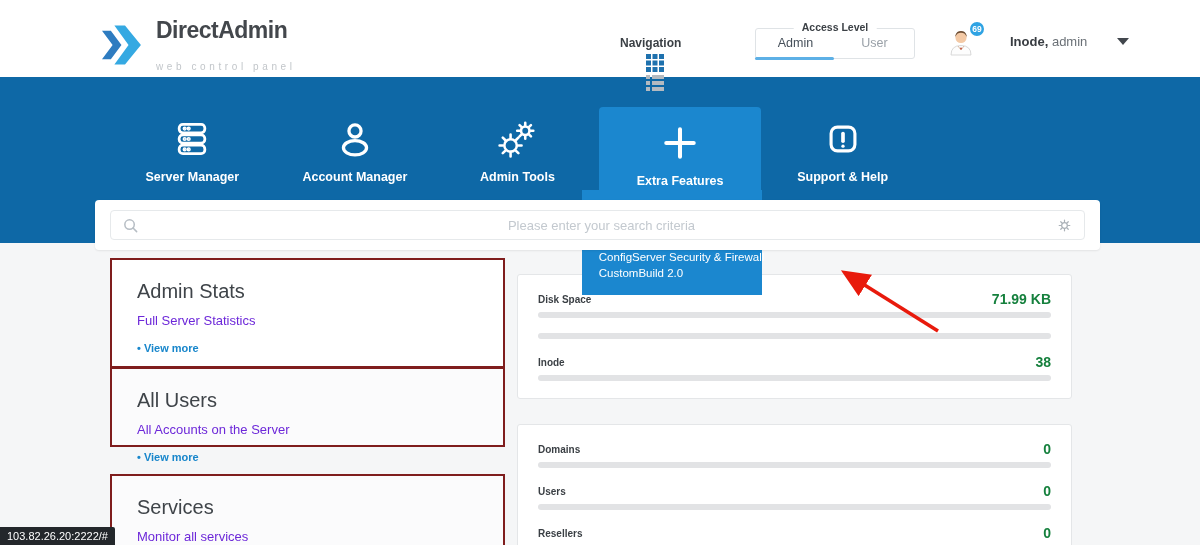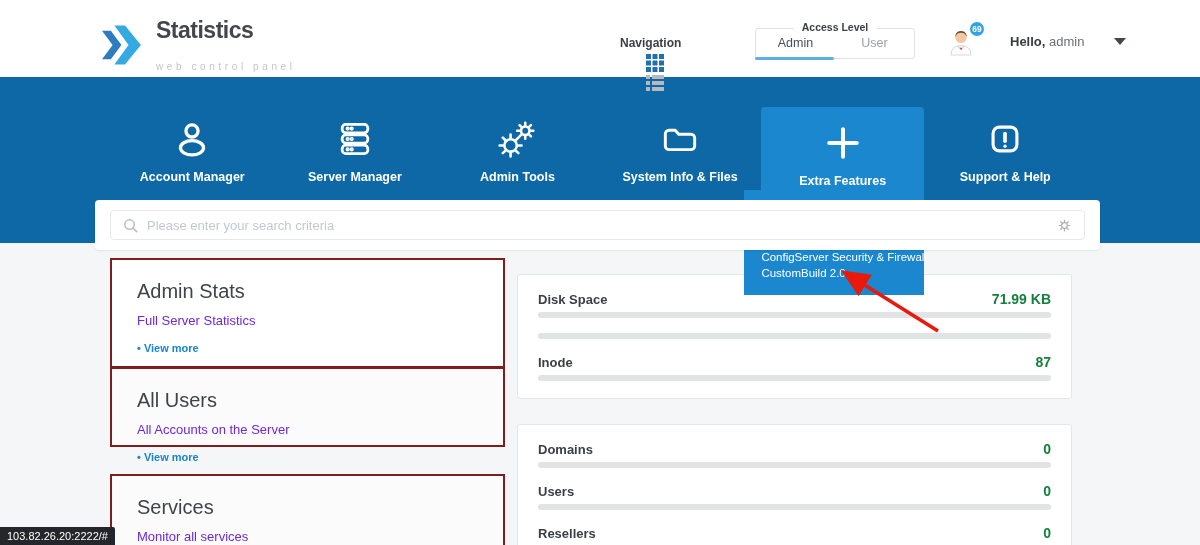--- a/index.html
+++ b/index.html
@@ -39,92 +39,84 @@
   .nav-icon { display:block; margin:40px auto 6px; width:44px; height:44px; }
   .nav-label { font-size:12.5px; font-weight:bold; color:#fff; white-space:nowrap; }
   .feat-tile { position:absolute; left:0; top:30px; width:100%; height:136px; background:#1b87cf; border-radius:4px 4px 0 0; }
   .feat-tile .nav-icon { margin-top:14px; }
   .dropdown { position:absolute; left:-17px; top:113px; width:180px; height:105px; background:#1b87cf; z-index:50; text-align:left; padding:11px 0 0 17px; }
   .dd-item { display:block; font-size:11.5px; color:#ffffff; line-height:16px; text-decoration:none; white-space:nowrap; cursor:pointer; }
 
   
   .search-card { position:absolute; left:95px; top:200px; width:1005px; height:50px; background:#fff; border-radius:4px; box-shadow:0 1px 2px rgba(0,0,0,0.08); z-index:10; }
   .search-input-wrap { position:absolute; left:15px; top:10px; width:975px; height:30px; border:1px solid #e6e9eb; border-radius:4px; display:flex; align-items:center; }
-  .search-input { flex:1; border:none; outline:none; font-size:13px; color:#555; font-family:"Liberation Sans",sans-serif; background:transparent; }
+  .search-input { flex:1; border:none; outline:none; font-size:13px; color:#555; font-family:"Liberation Sans",sans-serif; background:transparent;text-align:center; }
   .search-input::placeholder { color:#c3c9cf; }
   .search-mag { margin:0 8px 0 11px; width:17px; height:17px; }
   .search-gear { margin-right:11px; width:17px; height:17px; cursor:pointer; }
 
   
   .side-card { position:absolute; left:110px; width:395px; background:#fff; border:2px solid #7f1d1d; padding:20px 25px; }
   .side-card.alt { background:#fbfbfc; }
   .side-title { font-size:20px; font-weight:400; color:#3f4449; }
   .side-sub { font-size:13px; color:#6d28d9; margin-top:10px; }
   .view-more { display:inline-block; font-size:11px; font-weight:bold; color:#1886cb; margin-top:14px; text-decoration:none; cursor:pointer; }
 
   
   .stat-card { position:absolute; left:517px; width:555px; background:#fff; border:1px solid #e4e6e8; border-radius:3px; padding:16px 20px 2px; }
   .stat-row { margin-bottom:15px; }
   .stat-head { display:flex; justify-content:space-between; align-items:center; }
-  .stat-label { font-size:13px; font-weight:bold; color:#3a3f44; }
+  .stat-label { font-size:10px; font-weight:bold; color:#3a3f44; }
   .stat-value { font-size:14px; font-weight:bold; color:#15803d; }
   .stat-bar { margin-top:5px; height:6px; background:#e2e3e5; border-radius:3px; }
 
   
   .arrow-svg { position:absolute; left:820px; top:258px; z-index:60; pointer-events:none; }
   .status-bar { position:absolute; left:0; top:527px; height:18px; background:#23272b; color:#fff; font-size:11px; line-height:18px; padding:0 7px; border-top-right-radius:2px; z-index:70; white-space:nowrap; }
 </style>
 </head>
 <body>
 
 <div class="band">
   <div class="band-row">
-    <div class="nav-col">
-      <span class="nav-icon">
-        <svg viewBox="0 0 24 24" fill="none" stroke="#fff" stroke-width="1.8">
-            <circle cx="12" cy="7.6" r="3.3"></circle>
-            <ellipse cx="12" cy="16.8" rx="6.3" ry="3.9"></ellipse>
-          </svg>
-      </span>
-      <span class="nav-label">Account Manager</span>
-    </div>
     <div class="nav-col">
       <span class="nav-icon">
         <svg viewBox="0 0 24 24" fill="none" stroke="#fff" stroke-width="1.5">
           <rect x="5" y="4" width="14" height="4.6" rx="2"></rect>
             <rect x="5" y="9.7" width="14" height="4.6" rx="2"></rect>
             <rect x="5" y="15.4" width="14" height="4.6" rx="2"></rect>
           <circle cx="8" cy="6.3" r="0.4" fill="#fff"></circle>
             <circle cx="10.2" cy="6.3" r="0.4" fill="#fff"></circle>
           <circle cx="8" cy="12" r="0.4" fill="#fff"></circle>
             <circle cx="10.2" cy="12" r="0.4" fill="#fff"></circle>
           <circle cx="8" cy="17.7" r="0.4" fill="#fff"></circle>
             <circle cx="10.2" cy="17.7" r="0.4" fill="#fff"></circle>
         </svg>
       </span>
       <span class="nav-label">Server Manager</span>
     </div>
     <div class="nav-col">
       <span class="nav-icon">
+        <svg viewBox="0 0 24 24" fill="none" stroke="#fff" stroke-width="1.8">
+            <circle cx="12" cy="7.6" r="3.3"></circle>
+            <ellipse cx="12" cy="16.8" rx="6.3" ry="3.9"></ellipse>
+          </svg>
+      </span>
+      <span class="nav-label">Account Manager</span>
+    </div>
+    <div class="nav-col">
+      <span class="nav-icon">
         <svg viewBox="0 0 24 24" fill="none" stroke="#fff" stroke-width="1.4" stroke-linecap="round">
           <circle cx="8.5" cy="15.5" r="3.4"></circle>
           <path d="M12.7 15.5 L14.5 15.5 M11.47 12.53 L12.74 11.26 M8.5 11.3 L8.5 9.5 M5.53 12.53 L4.26 11.26 M4.3 15.5 L2.5 15.5 M5.53 18.47 L4.26 19.74 M8.5 19.7 L8.5 21.5 M11.47 18.47 L12.74 19.74"></path>
           <circle cx="16.5" cy="7.5" r="2.3"></circle>
           <path d="M19.5 7.5 L20.9 7.5 M18.62 5.38 L19.61 4.39 M16.5 4.5 L16.5 3.1 M14.38 5.38 L13.39 4.39 M13.5 7.5 L12.1 7.5 M14.38 9.62 L13.39 10.61 M16.5 10.5 L16.5 11.9 M18.62 9.62 L19.61 10.61"></path>
         </svg>
       </span>
       <span class="nav-label">Admin Tools</span>
-    </div>
-    <div class="nav-col">
-      <span class="nav-icon">
-        <svg viewBox="0 0 24 24" fill="none" stroke="#fff" stroke-width="1.6" stroke-linejoin="round">
-          <path d="M4 9.2 C4 8.1 4.9 7.2 6 7.2 H9.4 L11.3 9.4 H18 C19.1 9.4 20 10.3 20 11.4 V15.8 C20 16.9 19.1 17.8 18 17.8 H6 C4.9 17.8 4 16.9 4 15.8 Z"></path>
-        </svg>
-      </span>
-      <span class="nav-label">System Info &amp; Files</span>
     </div>
     <div class="nav-col">
       <div class="feat-tile">
         <span class="nav-icon">
           <svg viewBox="0 0 24 24" fill="none" stroke="#fff" stroke-width="2.2" stroke-linecap="round">
               <path d="M12 4.5 V19.5 M4.5 12 H19.5"></path>
             </svg>
         </span>
         <span class="nav-label">Extra Features</span>
       </div>
@@ -149,21 +141,21 @@
   </div>
 </div>
 
 <div class="header">
   <div class="logo">
     <svg width="46" height="40" viewBox="0 0 52 44">
       <path d="M0 6 L10 6 L22 22 L10 38 L0 38 L12 22 Z" fill="#2e7cc0"></path>
       <path d="M14 0 L26 0 L44 22 L26 44 L14 44 L30 22 Z" fill="#35a9e2"></path>
     </svg>
     <span class="logo-text">
-      <div class="logo-title">Statistics</div>
+      <div class="logo-title">DirectAdmin</div>
       <div class="logo-sub">web control panel</div>
     </span>
   </div>
 
   <div class="nav-toggle">
     <span class="nav-toggle-label">Navigation</span>
     <span class="icon-btn">
       <svg viewBox="0 0 20 20">
           <g fill="#1e71ae">
         <rect x="1" y="1" width="5" height="5"></rect>
@@ -209,21 +201,21 @@
     <span class="avatar-wrap">
       <svg width="30" height="30" viewBox="0 0 30 30">
         <path d="M5 29 Q5 19.5 15 19.5 Q25 19.5 25 29 Z" fill="#fdfdfd" stroke="#cfcfcf" stroke-width="0.8"></path>
         <path d="M12 20 L15 24 L18 20" fill="none" stroke="#d9b9a4" stroke-width="1"></path>
         <circle cx="15" cy="11.5" r="5.6" fill="#f3c9a5"></circle>
         <path d="M9.4 11 A5.8 5.8 0 0 1 20.6 11 L20.6 9.2 A5.8 5.8 0 0 0 9.4 9.2 Z" fill="#6d4c31"></path>
         <circle cx="15" cy="22.5" r="1" fill="#c0533e"></circle>
       </svg>
       <span class="badge">69</span>
     </span>
-    <span class="hello"><b>Hello,</b> <span>admin</span></span>
+    <span class="hello"><b>Inode,</b> <span>admin</span></span>
     <span class="caret-down"></span>
   </div>
 </div>
 
 <div class="search-card">
   <div class="search-input-wrap">
     <span class="search-mag">
       <svg viewBox="0 0 18 18" fill="none" stroke="#b6bdc4" stroke-width="1.6" stroke-linecap="round">
           <circle cx="8" cy="8" r="5"></circle>
           <path d="M11.7 11.7 L15.5 15.5"></path>
@@ -261,21 +253,21 @@
       <span class="stat-value">71.99 KB</span>
     </div>
     <div class="stat-bar"></div>
   </div>
   <div class="stat-row">
     <div class="stat-bar"></div>
   </div>
   <div class="stat-row">
     <div class="stat-head">
       <span class="stat-label">Inode</span>
-      <span class="stat-value">87</span>
+      <span class="stat-value">38</span>
     </div>
     <div class="stat-bar"></div>
   </div>
 </div>
 
 <div class="stat-card" style="top:424px; height:140px;">
   <div class="stat-row">
     <div class="stat-head">
       <span class="stat-label">Domains</span>
       <span class="stat-value">0</span>

